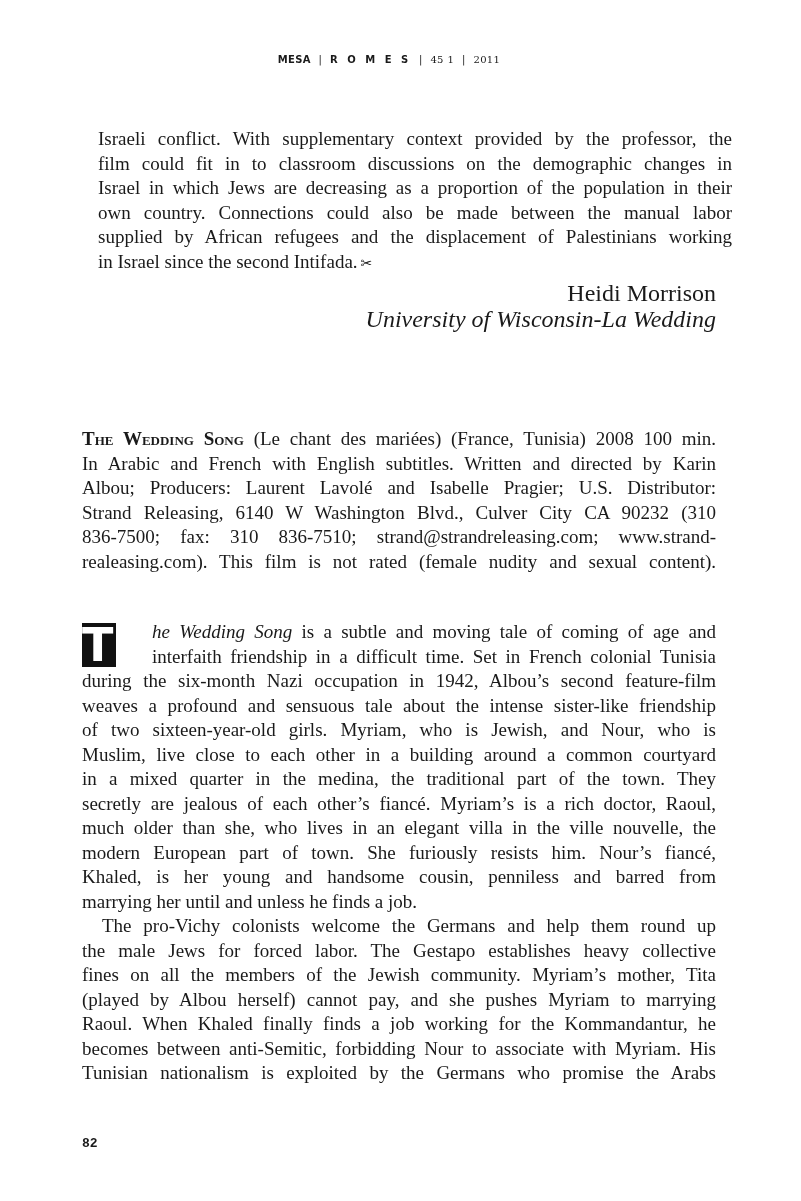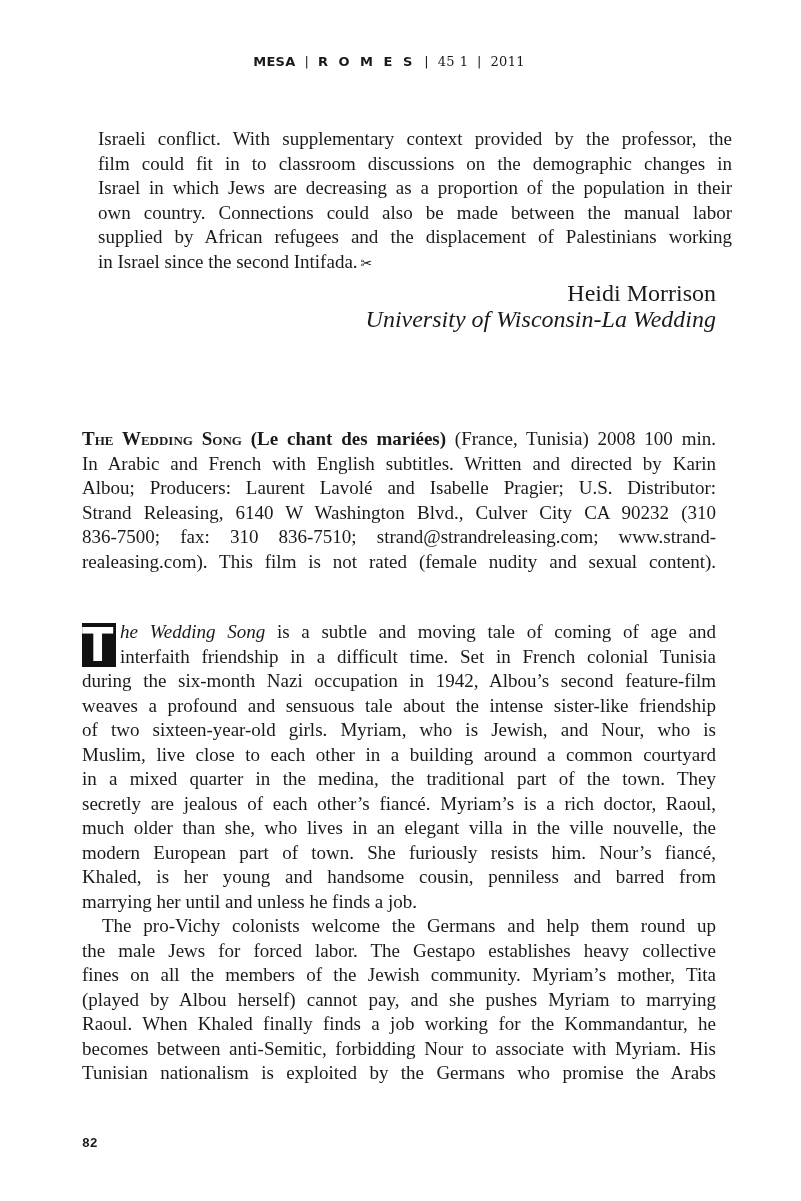--- a/index.html
+++ b/index.html
@@ -1,45 +1,45 @@
 <!DOCTYPE html>
 <html><head>
   <meta charset="utf-8">
   <style>
     html, body { margin: 0; padding: 0; background: #ffffff; }
     body { width: 801px; height: 1201px; position: relative; overflow: hidden; color: #1a1a1a; }
     .page { position: absolute; left: 0; top: 0; width: 801px; height: 1201px; }
     .running-head {
       position: absolute; top: 54px; left: 0; width: 778px; text-align: center;
-      font-family: "DejaVu Sans", sans-serif; font-size: 13px; font-weight: bold; letter-spacing: 0.3px;
+      font-family: "DejaVu Sans", sans-serif; font-size: 10px; font-weight: bold; letter-spacing: 0.3px;
     }
     .running-head .sep { font-weight: normal; margin: 0 4px; }
     .running-head .romes { letter-spacing: 3px; }
     .running-head .nums { font-weight: normal; font-family: "DejaVu Serif", serif; }
     .block {
       position: absolute; left: 82px; width: 634px;
       font-family: "Liberation Serif", serif; font-size: 19px; line-height: 24.5px;
       text-align: justify; text-align-last: left;
     }
     .line { display: block; text-align: justify; text-align-last: justify; white-space: nowrap; }
     .line.last { text-align-last: left; }
     .p1 { top: 127px; margin-left: 16px; }
     .end-mark { font-size: 14px; margin-left: 3px; }
     .signature { position: absolute; right: 85px; top: 280px; text-align: right; font-family: "Liberation Serif", serif; font-size: 24px; line-height: 26px; }
     .signature .aff { font-style: italic; }
     .film-info { top: 427px; }
     .film-title-sc { font-weight: bold; font-variant: small-caps; }
-    .film-title-fr { font-weight: bold; }
+    .film-title-fr { font-weight: normal; }
     .review { top: 620px; }
     .dropcap-wrap { position: relative; }
     .dropcap {
       position: absolute; left: 0; top: 3px; width: 34px; height: 44px; background: #111; color: #fff;
       font-family: "DejaVu Sans", sans-serif; font-weight: bold; font-size: 46px; line-height: 44px; text-align: center;
     }
-    .indent-first { padding-left: 38px; }
+    .indent-first { padding-left: 38px; margin-left: 32px; }
     .italic { font-style: italic; }
     .para-indent { text-indent: 20px; }
     .page-number { position: absolute; left: 82px; top: 1136px; font-family: Liberation Mono, monospace; font-weight: bold; font-size: 13px; }
   </style>
 </head>
 <body>
 
 <div class="page">
 
   <div class="running-head">

